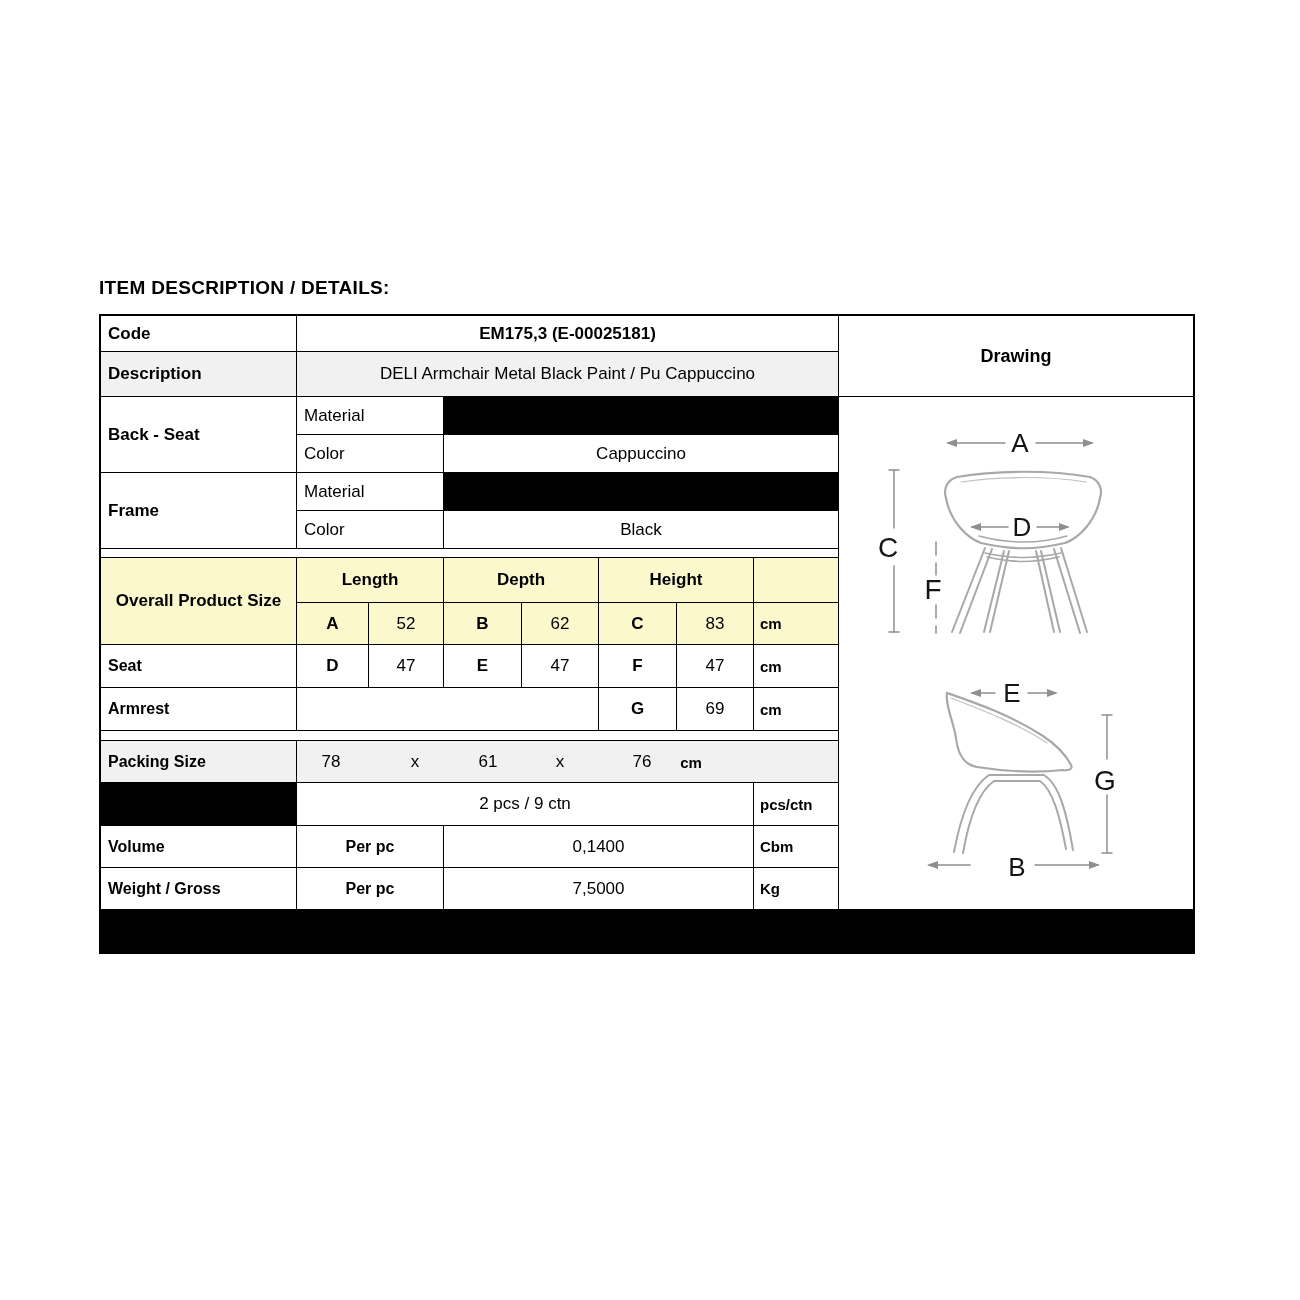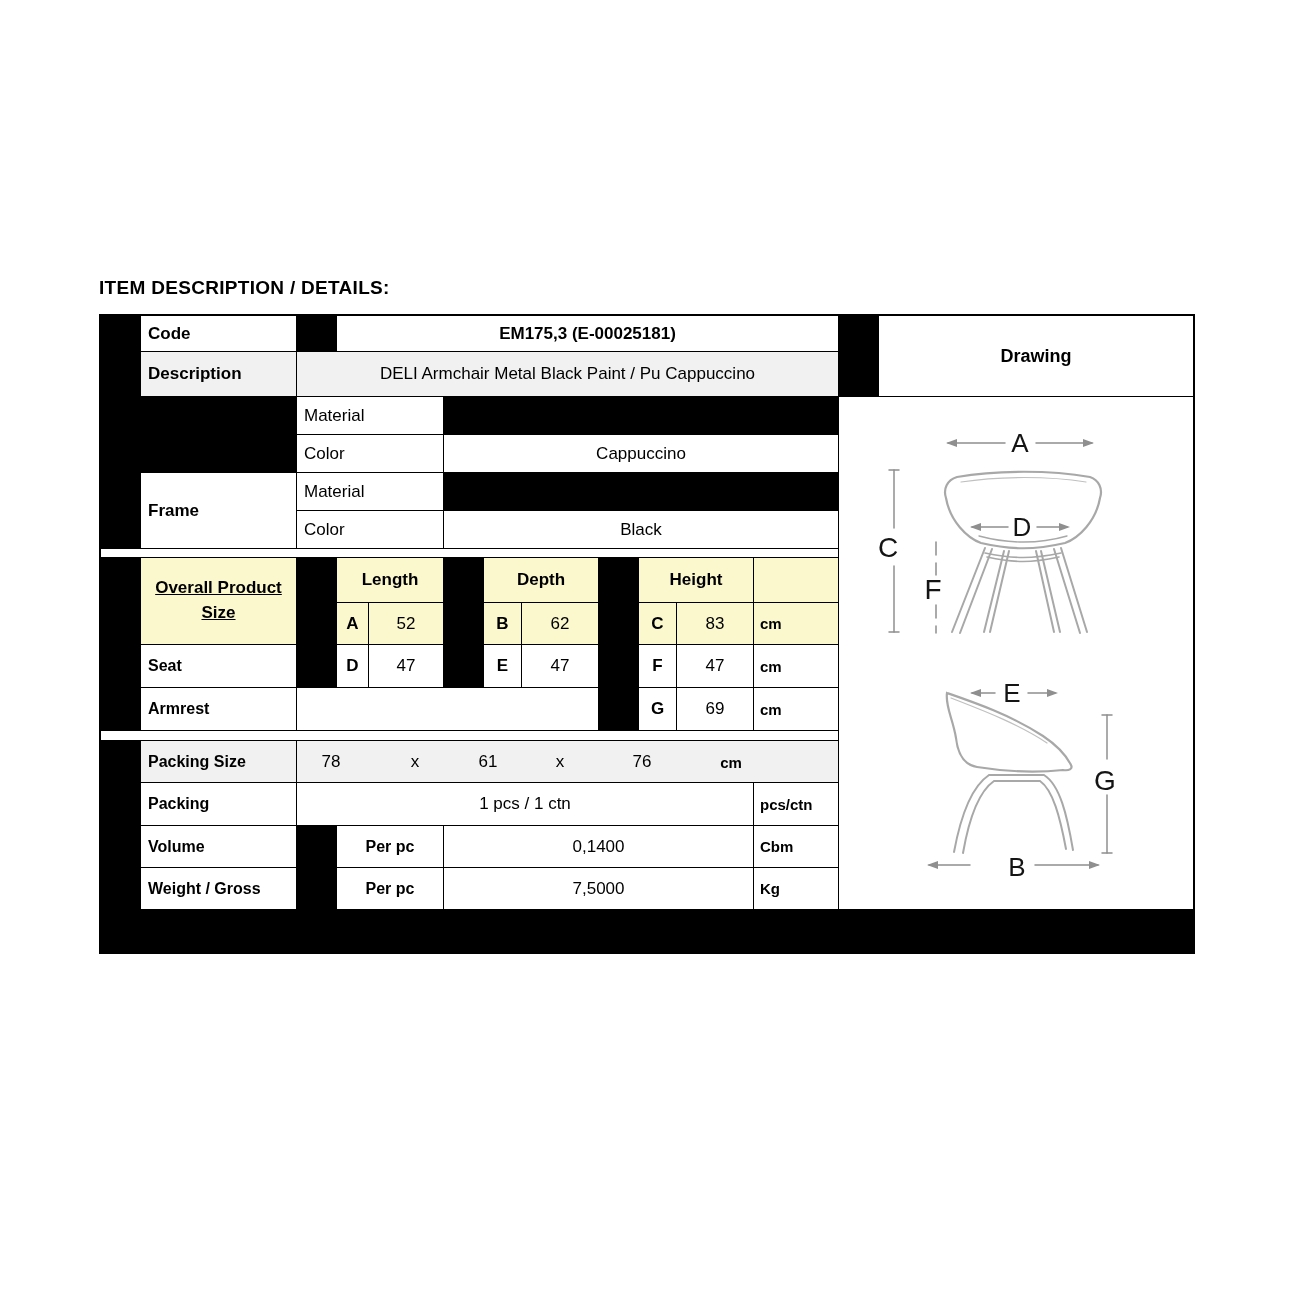--- a/index.html
+++ b/index.html
@@ -12,48 +12,49 @@
     text-align:left;font-size:19px;font-weight:700;letter-spacing:.3px;
   }
   .tbl{
     position:absolute;left:99px;top:314px;
     display:grid;
     grid-template-columns:195px 71px 74px 77px 76px 77px 76px 84px 354px;
     grid-template-rows:35px 44px 37px 37px 37px 37px 8px 44px 41px 42px 42px 9px 41px 42px 41px 41px 42px;
     gap:1px;background:#000;border:2px solid #000;
   }
   .c{background:#fff;display:flex;align-items:center;font-size:17px;overflow:hidden;}
-  .b{font-weight:700;margin-left:40px;}
+  .b{font-weight:700;}
   .left{padding-left:7px;}
   .center{justify-content:center;}
   .sm{font-size:16px;}
   .unit{font-size:15px;font-weight:700;padding-left:6px;}
   .yellow{background:#FBF8CE;}
   .gray{background:#F1F1F1;}
-  .wrap{justify-content:center;text-align:center;padding:2px 12px;line-height:1.45;text-decoration:underline;}
+  .wrap{justify-content:center;text-align:center;padding:2px 12px;line-height:1.45;}
   .rel{position:relative;}
   .tok{position:absolute;top:50%;transform:translate(-50%,-50%);}
   .drawcell{align-items:flex-start;justify-content:center;}
 </style>
 </head>
 <body>
 
 <div class="canvas">
 
   <div class="page-title">ITEM DESCRIPTION / DETAILS:</div>
 
   <div class="tbl">
 
     <div class="c b left" style="grid-area:1/1/2/2">Code</div>
     <div class="c b center" style="grid-area:1/2/2/9">EM175,3 (E-00025181)</div>
     <div class="c b center" style="grid-area:1/9/3/10;font-size:18px">Drawing</div>
 
     <div class="c b left gray" style="grid-area:2/1/3/2">Description</div>
     <div class="c center gray" style="grid-area:2/2/3/9">DELI Armchair Metal Black Paint / Pu Cappuccino</div>
 
+    <div class="c b left" style="grid-area:3/1/5/2">Back - Seat</div>
     <div class="c left" style="grid-area:3/2/4/4">Material</div>
     <div class="c left" style="grid-area:4/2/5/4">Color</div>
     <div class="c center" style="grid-area:4/4/5/9">Cappuccino</div>
 
     <div class="c b left" style="grid-area:5/1/7/2">Frame</div>
     <div class="c left" style="grid-area:5/2/6/4">Material</div>
     <div class="c left" style="grid-area:6/2/7/4">Color</div>
     <div class="c center" style="grid-area:6/4/7/9">Black</div>
 
     <div class="c" style="grid-area:7/1/8/9"></div>
@@ -92,22 +93,21 @@
     <div class="c b left sm gray" style="grid-area:13/1/14/2">Packing Size</div>
     <div class="c gray rel" style="grid-area:13/2/14/9">
       <span class="tok" style="left:34px">78</span>
       <span class="tok" style="left:118px">x</span>
       <span class="tok" style="left:191px">61</span>
       <span class="tok" style="left:263px">x</span>
       <span class="tok" style="left:345px">76</span>
       <span class="tok b" style="left:394px;font-size:15px">cm</span>
     </div>
 
-    <div class="c b left sm" style="grid-area:14/1/15/2">Packing</div>
-    <div class="c center" style="grid-area:14/2/15/8">1 pcs / 1 ctn</div>
+    <div class="c center" style="grid-area:14/2/15/8">2 pcs / 9 ctn</div>
     <div class="c unit" style="grid-area:14/8/15/9">pcs/ctn</div>
 
     <div class="c b left sm" style="grid-area:15/1/16/2">Volume</div>
     <div class="c b center sm" style="grid-area:15/2/16/4">Per pc</div>
     <div class="c center" style="grid-area:15/4/16/8">0,1400</div>
     <div class="c unit" style="grid-area:15/8/16/9">Cbm</div>
 
     <div class="c b left sm" style="grid-area:16/1/17/2">Weight / Gross</div>
     <div class="c b center sm" style="grid-area:16/2/17/4">Per pc</div>
     <div class="c center" style="grid-area:16/4/17/8">7,5000</div>

